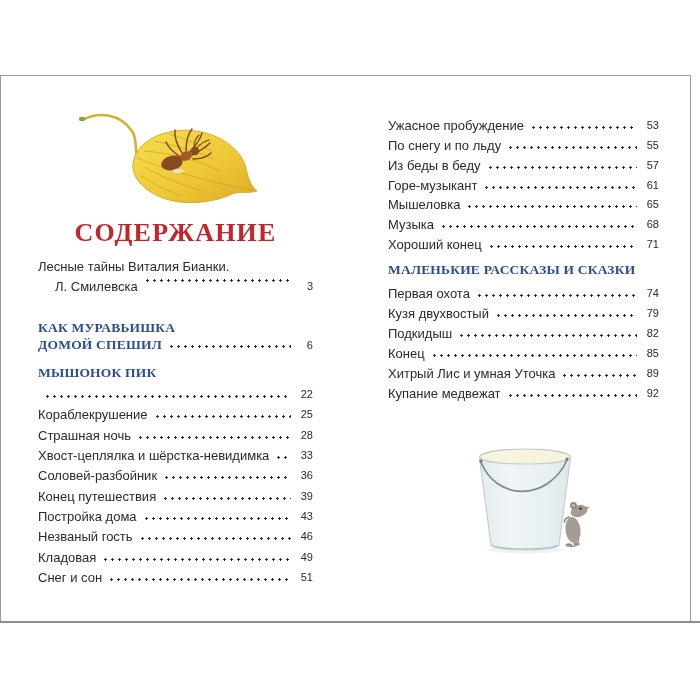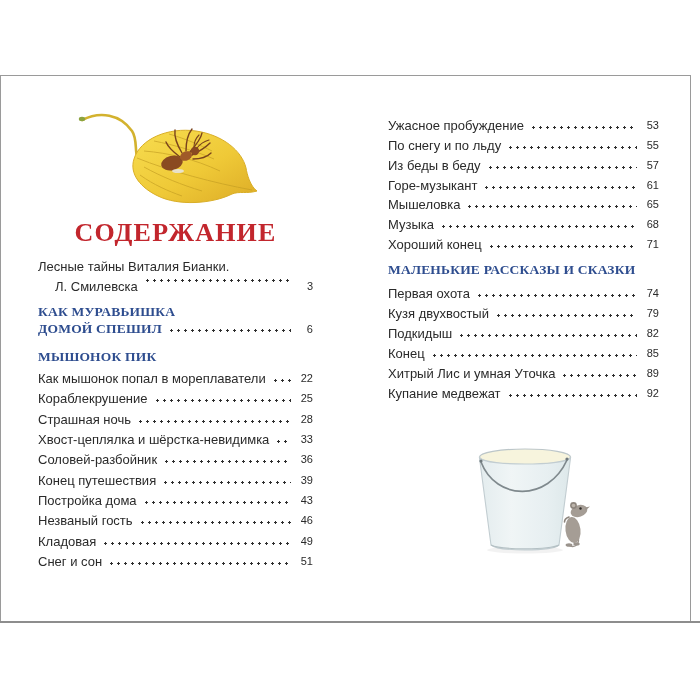--- a/index.html
+++ b/index.html
@@ -26,21 +26,21 @@
   }
   
   .col-left{position:absolute;left:37px;top:183px;width:275px;}
   .col-right{position:absolute;left:387px;top:37px;width:271px;}
 
   .intro-line{height:20.3px;display:flex;align-items:flex-start;font-size:13px;line-height:15px;}
   .author{margin-left:17px;}
 
   .sec{font-family:"Liberation Serif",serif;font-weight:bold;
        color:var(--heading_blue,#2e4d8f);font-size:13.5px;letter-spacing:.2px;}
-  .sec1{margin-top:3px;}
+  .sec1{margin-top:19px;}
   .sec1 .sec-line{height:16.5px;display:flex;align-items:flex-end;line-height:14px;}
   .sec2-title{margin-top:13px;height:16px;display:flex;align-items:flex-end;}
   .col-right .sec-title-row{margin-top:10px;height:16px;display:flex;align-items:flex-end;}
 
   .entries{margin-top:1px;}
   .col-right .entries-top{margin-top:0;}
   .col-right .entries-bottom{margin-top:3px;}
 
   .toc-row{display:flex;align-items:flex-end;height:20.35px;font-size:13px;line-height:15px;}
   .col-right .toc-row{height:19.9px;}
@@ -136,21 +136,20 @@
         <span class="pnum">6</span>
       </div>
     </div>
 
     <div class="sec sec2-title">
       <span class="lbl">МЫШОНОК ПИК</span>
     </div>
 
     <div class="entries">
   <div class="toc-row">
-    <span class="lbl">Как мышонок попал в мореплаватели</span>
     <span class="dots"></span>
     <span class="pnum">22</span>
   </div>
 
   <div class="toc-row">
     <span class="lbl">Кораблекрушение</span>
     <span class="dots"></span>
     <span class="pnum">25</span>
   </div>
 

